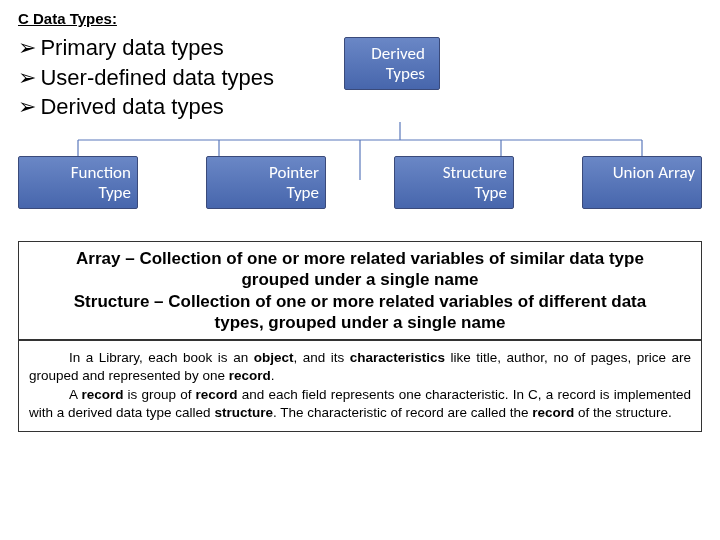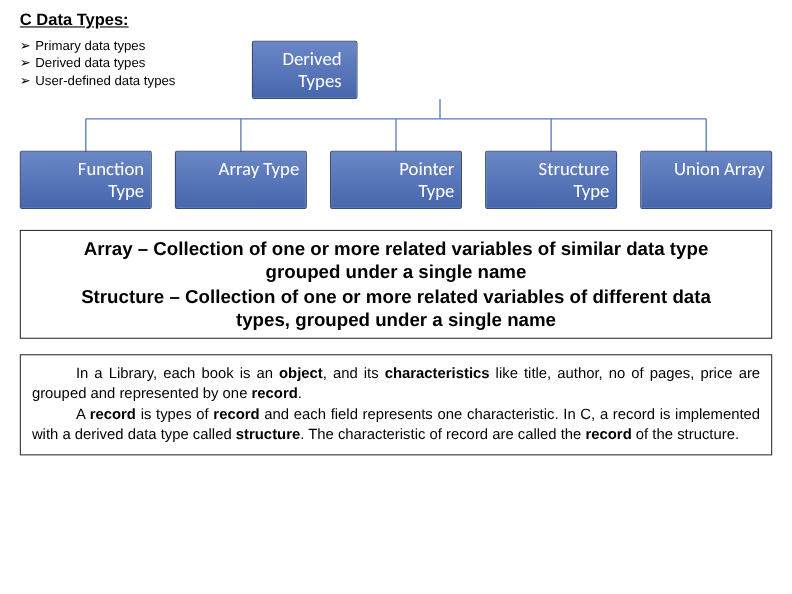--- a/index.html
+++ b/index.html
@@ -17,21 +17,21 @@
     font-size: 15px;
     text-decoration: underline;
     margin: 0 0 6px 0;
   }
   .top-row {
     display: flex;
     align-items: flex-start;
     gap: 70px;
   }
   .bullets {
-    font-size: 12px;
+    font-size: 22px;
     line-height: 1.35;
   }
   .bullets .row::before {
     content: "➢";
     margin-right: 4px;
   }
   .node {
     display: inline-block;
     padding: 6px 14px;
     border: 1px solid #3a4a7a;
@@ -41,87 +41,85 @@
     font-size: 17px;
     text-align: right;
     border-radius: 2px;
     line-height: 1.15;
   }
   .derived-node { width: 96px; margin-top: 4px; }
   .diagram-wrap { position: relative; height: 105px; }
   .conn-wrap { position: absolute; top: 0; left: 0; width: 684px; height: 105px; }
   .child-row {
     position: absolute;
-    bottom: 5px;
+    bottom: 18px;
     left: 0;
     width: 684px;
     display: flex;
     justify-content: space-between;
   }
   .child-row .node { width: 120px; padding: 6px 6px; }
   .defs-box {
     margin-top: 14px;
     border: 1px solid #333;
     padding: 6px 28px;
     font-weight: bold;
     font-size: 17px;
     text-align: center;
     line-height: 1.25;
   }
   .para-box {
-    margin-top: 14px;
     border: 1px solid #333;
     padding: 8px 10px;
     font-size: 13.5px;
     text-align: justify;
     line-height: 1.3;
   }
   .para-box p { margin: 0 0 2px 0; text-indent: 40px; }
   .para-box b { font-weight: bold; }
 </style>
 </head>
 <body>
 
 <h1 class="title">C Data Types:</h1>
 
 <div class="top-row">
   <div class="bullets">
     <div class="row"><span>Primary data types</span></div>
+    <div class="row"><span>User-defined data types</span></div>
     <div class="row"><span>Derived data types</span></div>
-    <div class="row"><span>User-defined data types</span></div>
   </div>
   <div class="node derived-node">Derived<br>Types</div>
 </div>
 
 <div class="diagram-wrap">
   <svg class="conn-wrap" viewBox="0 0 684 105">
     <g stroke="#5a78bb" stroke-width="1.2" fill="none">
       <line x1="382" y1="0" x2="382" y2="18"></line>
       <line x1="60" y1="18" x2="624" y2="18"></line>
       <line x1="60" y1="18" x2="60" y2="58"></line>
       <line x1="201" y1="18" x2="201" y2="58"></line>
       <line x1="342" y1="18" x2="342" y2="58"></line>
       <line x1="483" y1="18" x2="483" y2="58"></line>
       <line x1="624" y1="18" x2="624" y2="58"></line>
     </g>
   </svg>
   <div class="child-row">
     <div class="node">Function<br>Type</div>
-    <div class="node">Array Type</div>
     <div class="node">Pointer<br>Type</div>
     <div class="node">Structure<br>Type</div>
     <div class="node">Union Array</div>
   </div>
 </div>
 
 <div class="defs-box">
   <span>Array</span><span> – Collection of one or more related variables of similar data type grouped under a single name</span><br>
   <span>Structure</span><span> – Collection of one or more related variables of different data types, grouped under a single name</span>
 </div>
 
 <div class="para-box">
   <p>
     <span>In a Library, each book is an </span><b>object</b><span>, and its </span><b>characteristics</b><span> like title, author, no of pages, price are grouped and represented by one </span><b>record</b><span>.</span>
   </p>
   <p>
-    <span>A </span><b>record</b><span> is types of </span><b>record</b><span> and each field represents one characteristic. In C, a record is implemented with a derived data type called </span><b>structure</b><span>. The characteristic of record are called the </span><b>record</b><span> of the structure.</span>
+    <span>A </span><b>record</b><span> is group of </span><b>record</b><span> and each field represents one characteristic. In C, a record is implemented with a derived data type called </span><b>structure</b><span>. The characteristic of record are called the </span><b>record</b><span> of the structure.</span>
   </p>
 </div>
 
 </body></html>

